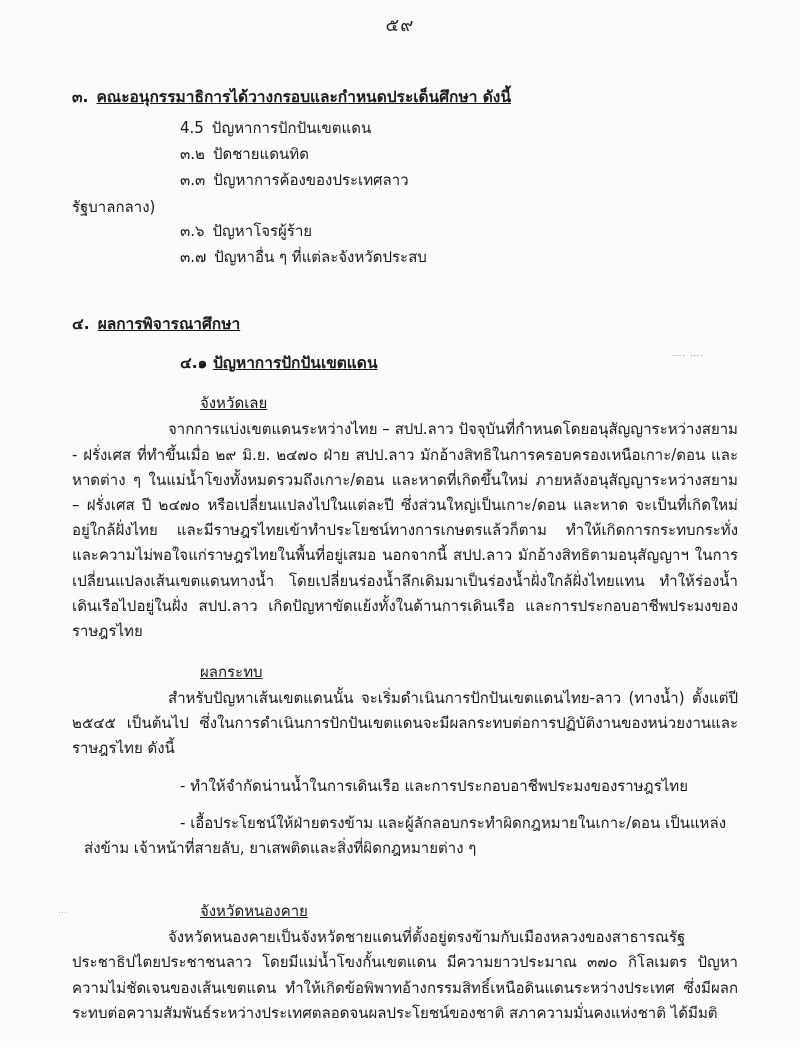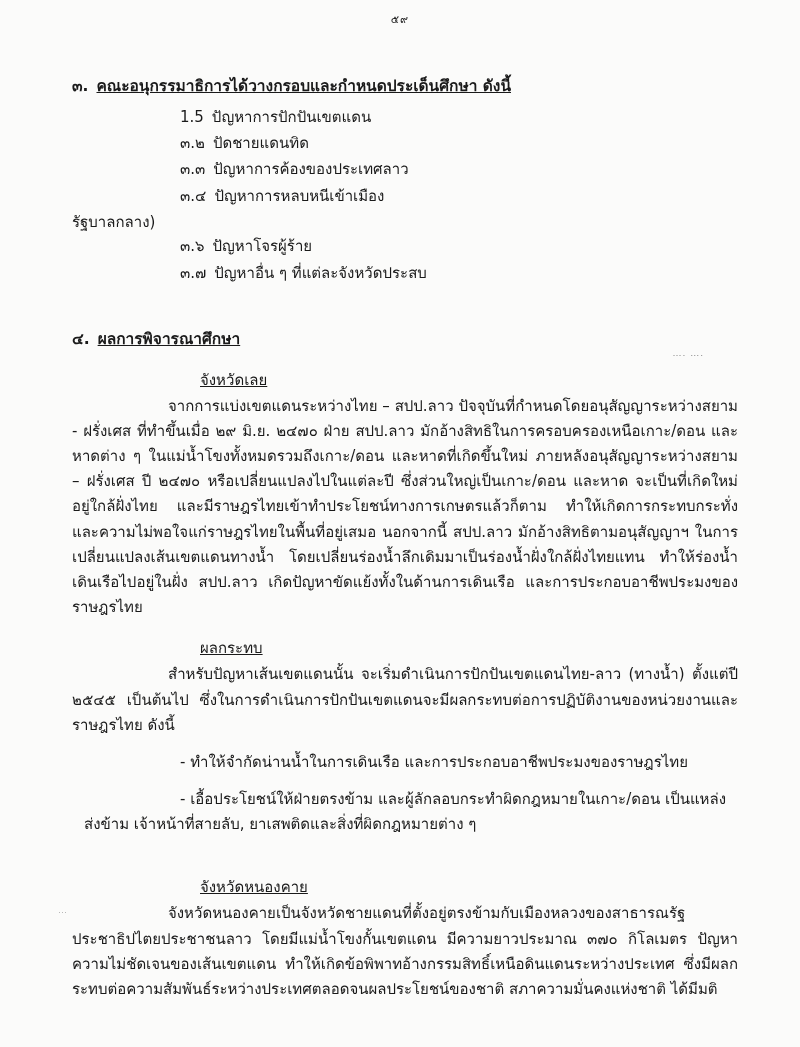--- a/index.html
+++ b/index.html
@@ -18,21 +18,21 @@
   .page {
     position: relative;
     width: 800px;
     height: 1047px;
     background: #fbfbfa;
     box-sizing: border-box;
     padding: 0;
   }
   .page-number {
     text-align: center;
-    font-size: 11px;
+    font-size: 18px;
     padding-top: 10px;
     letter-spacing: 1px;
     color: #222;
   }
   .body-wrap {
     padding: 24px 62px 0 72px;
   }
   .section-head {
     font-size: 15.5px;
     font-weight: bold;
@@ -121,45 +121,46 @@
   <div class="small-note">…. ….</div>
   <div class="faint-left">…</div>
 
   <div class="body-wrap">
 
     <div class="section-head">
       <span class="num">๓.</span><span class="u">คณะอนุกรรมาธิการได้วางกรอบและกำหนดประเด็นศึกษา ดังนี้</span>
     </div>
 
     <div class="sub-item">
-      <span class="n">1.5</span><span>ปัญหาการปักปันเขตแดน</span>
+      <span class="n">4.5</span><span>ปัญหาการปักปันเขตแดน</span>
     </div>
     <div class="sub-item">
       <span class="n">๓.๒</span><span>ปัดชายแดนทิด</span>
     </div>
     <div class="sub-item">
       <span class="n">๓.๓</span><span>ปัญหาการค้องของประเทศลาว</span>
-    </div>
-    <div class="sub-item">
-      <span class="n">๓.๔</span><span>ปัญหาการหลบหนีเข้าเมือง</span>
     </div>
     <div class="hang">รัฐบาลกลาง)</div>
     <div class="sub-item">
       <span class="n">๓.๖</span><span>ปัญหาโจรผู้ร้าย</span>
     </div>
     <div class="sub-item">
       <span class="n">๓.๗</span><span>ปัญหาอื่น ๆ ที่แต่ละจังหวัดประสบ</span>
     </div>
 
     <div class="gap-md"></div>
 
     <div class="section-head">
       <span class="num">๔.</span><span class="u">ผลการพิจารณาศึกษา</span>
     </div>
 
+    <div class="sub-head">
+      <span class="num">๔.๑</span>
+      <span class="u">ปัญหาการปักปันเขตแดน</span>
+    </div>
 
     <div class="prov-head">จังหวัดเลย</div>
 
     <div class="para indent">จากการแบ่งเขตแดนระหว่างไทย  –  สปป.ลาว  ปัจจุบันที่กำหนดโดยอนุสัญญาระหว่างสยาม - ฝรั่งเศส ที่ทำขึ้นเมื่อ  ๒๙  มิ.ย.  ๒๔๗๐  ฝ่าย สปป.ลาว มักอ้างสิทธิในการครอบครองเหนือเกาะ/ดอน  และหาดต่าง ๆ  ในแม่น้ำโขงทั้งหมดรวมถึงเกาะ/ดอน  และหาดที่เกิดขึ้นใหม่  ภายหลังอนุสัญญาระหว่างสยาม – ฝรั่งเศส ปี ๒๔๗๐     หรือเปลี่ยนแปลงไปในแต่ละปี ซึ่งส่วนใหญ่เป็นเกาะ/ดอน  และหาด จะเป็นที่เกิดใหม่อยู่ใกล้ฝั่งไทย  และมีราษฎรไทยเข้าทำประโยชน์ทางการเกษตรแล้วก็ตาม  ทำให้เกิดการกระทบกระทั่ง  และความไม่พอใจแก่ราษฎรไทยในพื้นที่อยู่เสมอ  นอกจากนี้ สปป.ลาว  มักอ้างสิทธิตามอนุสัญญาฯ ในการเปลี่ยนแปลงเส้นเขตแดนทางน้ำ โดยเปลี่ยนร่องน้ำลึกเดิมมาเป็นร่องน้ำฝั่งใกล้ฝั่งไทยแทน ทำให้ร่องน้ำเดินเรือไปอยู่ในฝั่ง  สปป.ลาว  เกิดปัญหาขัดแย้งทั้งในด้านการเดินเรือ และการประกอบอาชีพประมงของราษฎรไทย</div>
 
     <div class="prov-head">ผลกระทบ</div>
 
     <div class="para indent">สำหรับปัญหาเส้นเขตแดนนั้น จะเริ่มดำเนินการปักปันเขตแดนไทย-ลาว (ทางน้ำ) ตั้งแต่ปี ๒๕๔๕ เป็นต้นไป  ซึ่งในการดำเนินการปักปันเขตแดนจะมีผลกระทบต่อการปฏิบัติงานของหน่วยงานและราษฎรไทย ดังนี้</div>
 
     <div class="dash-line">- ทำให้จำกัดน่านน้ำในการเดินเรือ และการประกอบอาชีพประมงของราษฎรไทย</div>

